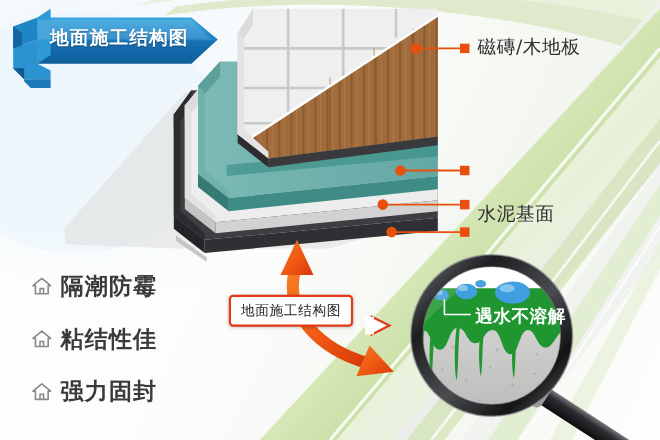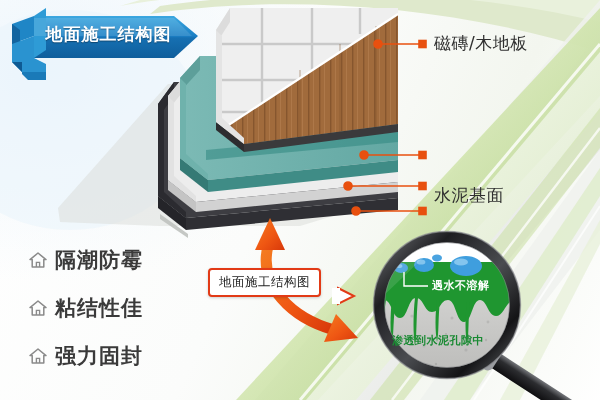--- a/index.html
+++ b/index.html
@@ -40,21 +40,21 @@
   .callout.hl{background:#179c3c;color:#ffffff;padding:1px 5px;border-radius:2px;
               font-weight:bold;border:1px solid #0f7d2d;}
 
   
   #bubble{position:absolute;left:208px;top:268px;
           background:#ffffff;border:2px solid #e23a16;border-radius:4px;
           padding:4px 9px;font-size:12.5px;color:#232323;white-space:nowrap;
           box-shadow:0 1px 3px rgba(0,0,0,.18);letter-spacing:.5px;}
 
   
-  .mag-text{position:absolute;font-size:11px;font-weight:bold;white-space:nowrap;
+  .mag-text{position:absolute;font-size:16px;font-weight:bold;white-space:nowrap;
             letter-spacing:.5px;}
   #mtext1{left:432px;top:278px;color:#ffffff;}
   #mtext2{left:392px;top:333px;color:#1a8a33;}
 
   svg{display:block;}
   .abs{position:absolute;left:0;top:0;}
 </style>
 </head>
 <body>
 
@@ -359,21 +359,20 @@
 
       <path d="M379,237 L445,237 L379,300 Z" fill="#ffffff" opacity="0.12"></path>
     </g>
 
     <circle cx="447" cy="305" r="68" fill="none" stroke="url(#rimG)" stroke-width="11"></circle>
     <circle cx="447" cy="305" r="73.5" fill="none" stroke="#8d8f93" stroke-width="1.4" opacity="0.7"></circle>
     <circle cx="447" cy="305" r="62.5" fill="none" stroke="#86888c" stroke-width="1" opacity="0.55"></circle>
   </svg>
 
   <div class="mag-text" id="mtext1">遇水不溶解</div>
-  <div class="mag-text" id="mtext2">渗透到水泥孔隙中</div>
 
   <div id="features">
 
     <div class="feat">
       <span class="feat-ico">
         <svg width="20" height="20" viewBox="0 0 20 20">
           <path d="M10 3 L18 9.6 L15.8 9.6 L15.8 17 L4.2 17 L4.2 9.6 L2 9.6 Z" fill="none" stroke="#8a8a8a" stroke-width="1.5" stroke-linejoin="round"></path>
           <path d="M8.4 17 L8.4 12.4 L11.6 12.4 L11.6 17" fill="none" stroke="#8a8a8a" stroke-width="1.4"></path>
         </svg>
       </span>

